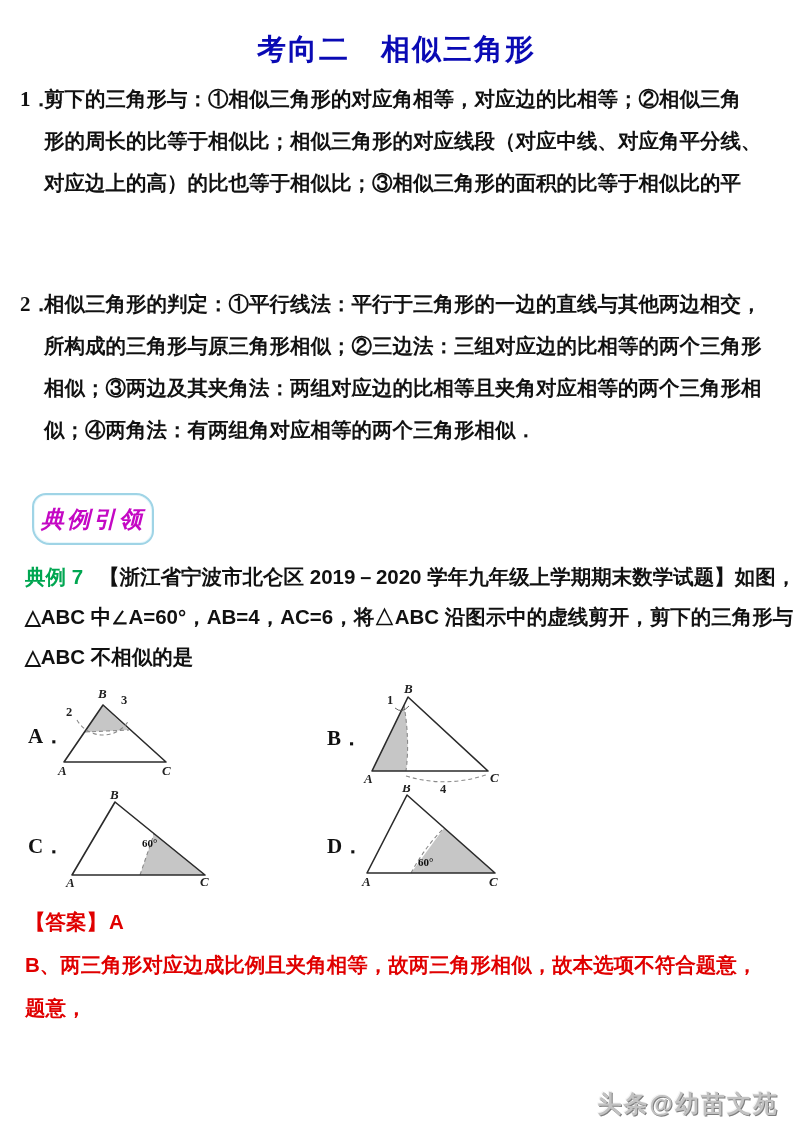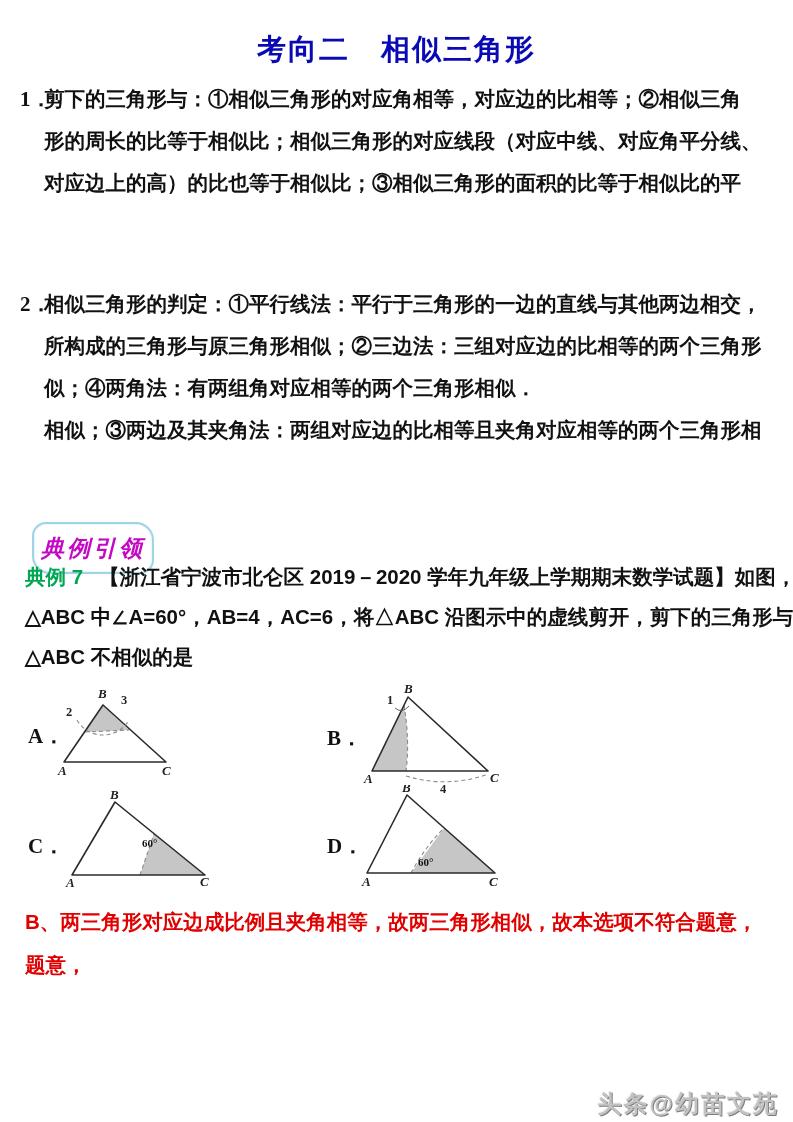--- a/index.html
+++ b/index.html
@@ -14,21 +14,21 @@
     color:#0a0ab4;letter-spacing:2px;}
   
   .note{left:20px;width:755px;}
   .note .num{position:absolute;left:0;top:0;font-family:"Liberation Serif",serif;
     font-size:21px;line-height:42px;}
   .note .line{margin-left:24px;height:42px;line-height:42px;font-size:20.5px;
     white-space:nowrap;}
   #note1{top:78px;}
   #note2{top:283px;}
   
-  .badge{top:522px;left:32px;width:118px;height:48px;border:2px solid #9fd4e6;
+  .badge{top:493px;left:32px;width:118px;height:48px;border:2px solid #9fd4e6;
     border-radius:14px 18px 14px 18px;display:flex;align-items:center;justify-content:center;
     box-shadow:inset 0 0 0 1px #e8f7fb;}
   .badge .badge-text{font-family:"Liberation Serif",serif;font-style:italic;
     font-size:23px;color:#c408c4;letter-spacing:3px;}
   
   .example{top:557px;left:25px;width:765px;}
   .example .line{height:40px;line-height:40px;font-size:20.5px;white-space:nowrap;}
   .example-label{color:#00a651;margin-right:16px;}
   
   .opt-letter{font-family:"Liberation Serif",serif;font-size:21px;}
@@ -59,22 +59,22 @@
   <span class="num">1．</span>
   <div class="line">剪下的三角形与：①相似三角形的对应角相等，对应边的比相等；②相似三角</div>
   <div class="line">形的周长的比等于相似比；相似三角形的对应线段（对应中线、对应角平分线、</div>
   <div class="line">对应边上的高）的比也等于相似比；③相似三角形的面积的比等于相似比的平</div>
 </div>
 
 <div class="abs note" id="note2">
   <span class="num">2．</span>
   <div class="line">相似三角形的判定：①平行线法：平行于三角形的一边的直线与其他两边相交，</div>
   <div class="line">所构成的三角形与原三角形相似；②三边法：三组对应边的比相等的两个三角形</div>
+  <div class="line">相似；③两边及其夹角法：两组对应边的比相等且夹角对应相等的两个三角形相</div>
   <div class="line">似；④两角法：有两组角对应相等的两个三角形相似．</div>
-  <div class="line">相似；③两边及其夹角法：两组对应边的比相等且夹角对应相等的两个三角形相</div>
 </div>
 
 <div class="abs badge">
   <span class="badge-text">典例引领</span>
 </div>
 
 <div class="abs example">
   <div class="line">
     <span class="example-label">典例 7</span><span>【浙江省宁波市北仑区 2019－2020 学年九年级上学期期末数学试题】如图，</span>
   </div>
@@ -126,17 +126,20 @@
   <polygon class="shade" points="56,88 89,43 140,88"></polygon>
   <path class="dash" d="M 56 88 Q 70 62 89 43"></path>
   <polygon class="tri-line" points="12,88 52,10 140,88"></polygon>
   <text class="vlabel" x="47" y="7">B</text>
   <text class="vlabel" x="7" y="101">A</text>
   <text class="vlabel" x="134" y="101">C</text>
   <text class="angle-mark" x="63" y="81">60°</text>
 </svg>
 
 <div class="abs answer">
+  <div class="line">
+    <span class="inline-label">【答案】</span><span>A</span>
+  </div>
   <div class="line">B、两三角形对应边成比例且夹角相等，故两三角形相似，故本选项不符合题意，</div>
   <div class="line">题意，</div>
 </div>
 
 <div class="abs watermark">头条@幼苗文苑</div>
 
 </body></html>

